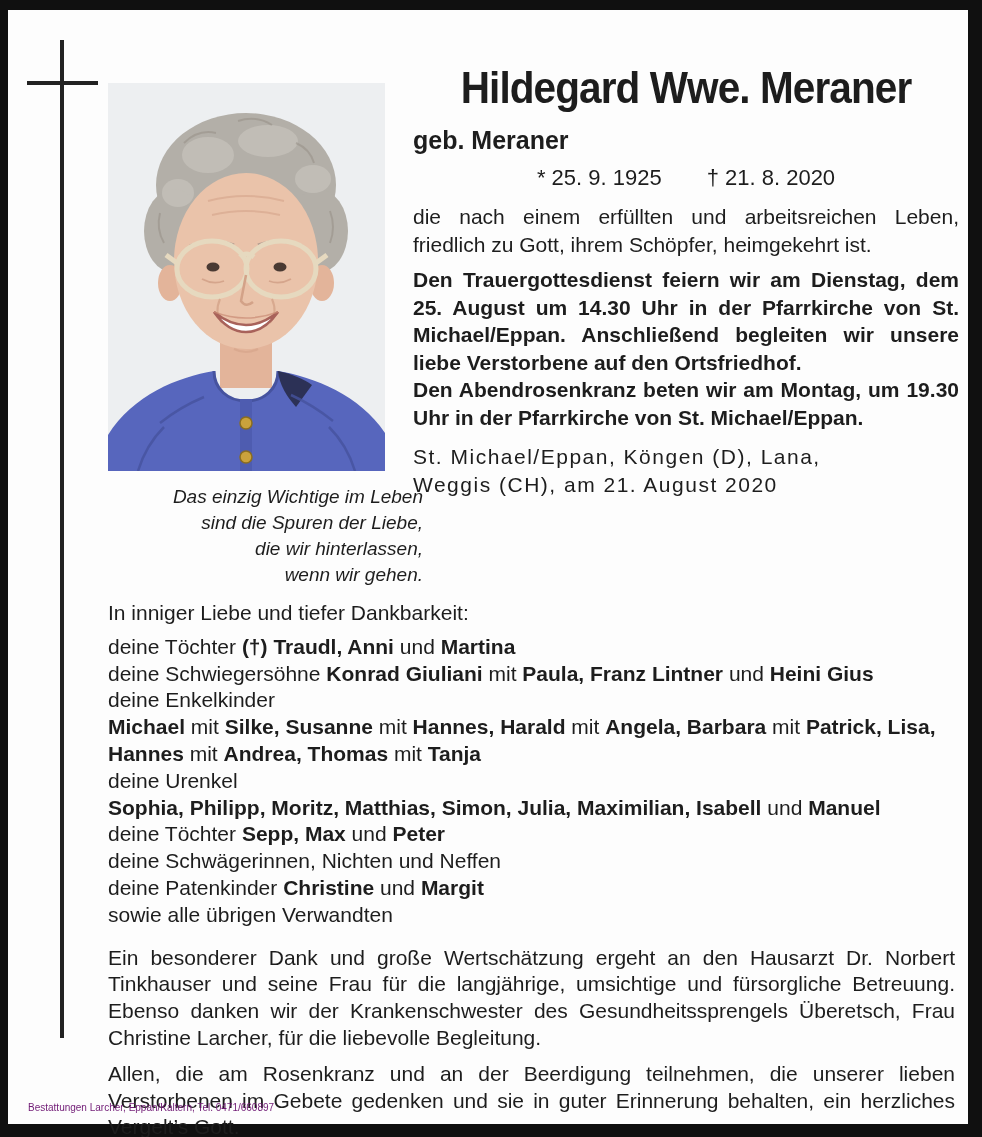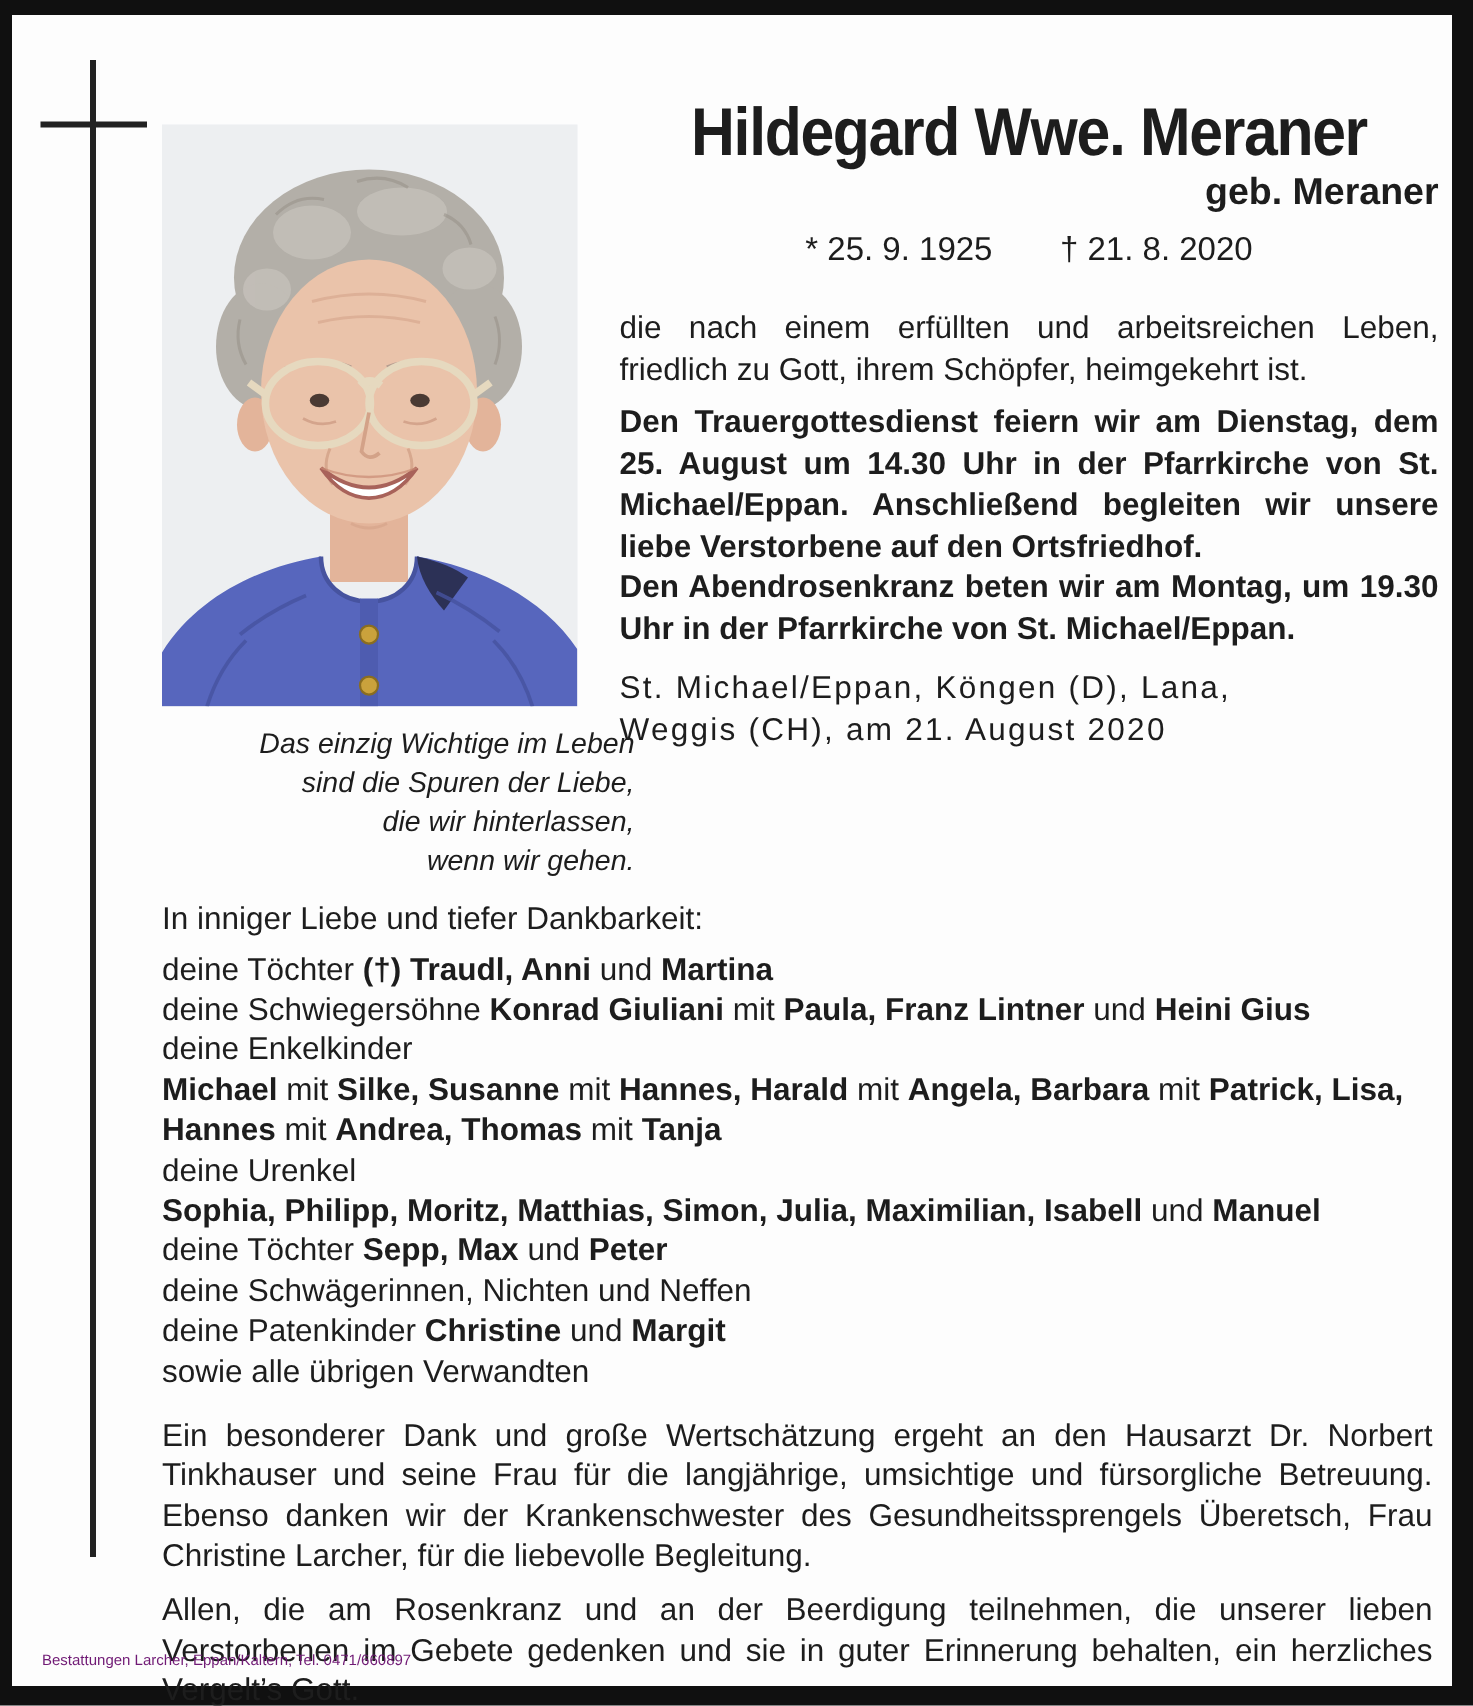--- a/index.html
+++ b/index.html
@@ -27,24 +27,24 @@
     position:absolute;left:85px;top:474px;width:330px;
     text-align:right;font-style:italic;font-size:19px;line-height:26px;
   }
 
   .right-col{position:absolute;left:405px;top:30px;width:546px;}
   .intro{font-size:21px;line-height:27.5px;text-align:justify;}
   .name{
     margin-top:22px;text-align:center;font-weight:bold;font-size:45px;
     letter-spacing:-1px;white-space:nowrap;transform:scaleX(0.9);transform-origin:50% 50%;
   }
-  .maiden{text-align:right;font-weight:bold;font-size:25px;}
+  .maiden{margin-top:12px;text-align:left;font-weight:bold;font-size:25px;}
   .dates{margin-top:10px;text-align:center;font-weight:normal;font-size:22px;}
   .dates .death{margin-left:45px;}
-  .paras{margin-top:26px;}
+  .paras{margin-top:12px;}
   .para{font-size:21px;line-height:27.5px;text-align:justify;margin:0 0 8px 0;}
   .para.tight{margin-bottom:0;font-weight:bold;}
   .places{margin-top:12px;font-size:21px;line-height:28px;letter-spacing:1.5px;}
 
   .lower{position:absolute;left:100px;top:590px;width:847px;font-size:21px;line-height:26.8px;}
   .family-heading{margin-bottom:7px;}
   .family-line .b{font-weight:bold;}
   .gratitude{text-align:justify;}
   .gratitude.first{margin-top:16px;}
   .gratitude.second{margin-top:9px;}

